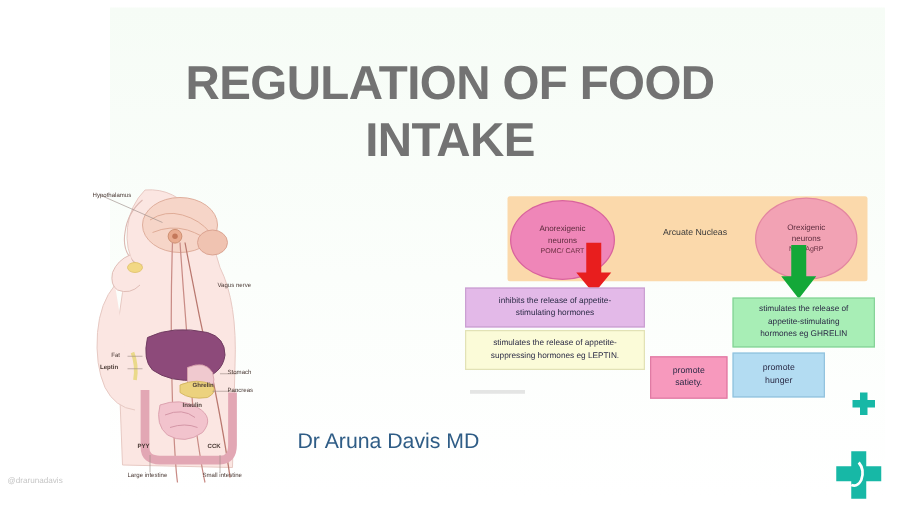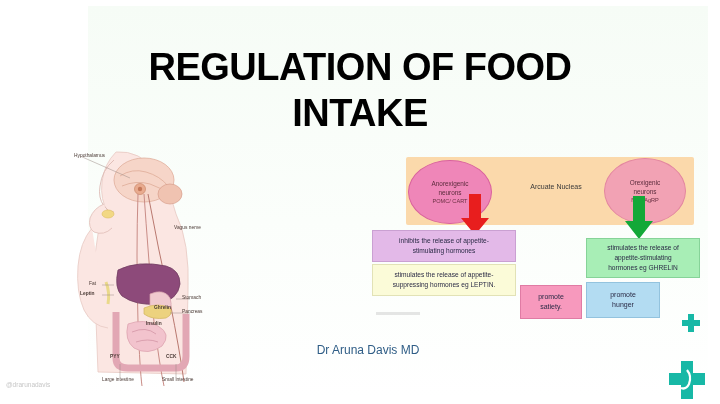--- a/index.html
+++ b/index.html
@@ -6,21 +6,21 @@
   body{width:720px;height:404px;overflow:hidden;
        font-family:"Liberation Sans", sans-serif;}
   #slide{position:relative;width:720px;height:404px;background:#ffffff;overflow:hidden;}
 
   
   .slide-bg{position:absolute;left:88px;top:6px;width:620px;height:392px;
             background:linear-gradient(180deg,#f6fcf6 0%,#fbfefb 55%,#ffffff 100%);}
 
   
   .title{position:absolute;left:100px;top:44px;width:520px;text-align:center;
-         color:#000000;font-weight:bold;font-size:38px;line-height:46px;
+         color:#737373;font-weight:bold;font-size:38px;line-height:46px;
          letter-spacing:-0.5px;}
   .title .l2{display:block;text-align:center;}
 
   
   .anatomy{position:absolute;left:58px;top:142px;width:148px;height:248px;}
   .fig-svg{position:absolute;left:0;top:0;}
   .an-label{position:absolute;font-size:3.6px;color:#4a3a35;white-space:nowrap;
             transform:scale(1.35);transform-origin:left center;}
 
   
@@ -58,22 +58,22 @@
                border:1px solid #e07ba4;display:flex;flex-direction:column;
                align-items:center;justify-content:center;}
   .box-hunger{left:188px;top:130px;width:72px;height:34px;background:#b3dcf2;
               border:1px solid #93c3de;display:flex;flex-direction:column;
               align-items:center;justify-content:center;}
   .box-satiety span,.box-hunger span{font-size:7px;}
   .caption-line{position:absolute;left:-22px;top:160px;width:44px;height:3px;
                 background:#cfcfcf;opacity:.55;}
 
   
-  .author{position:absolute;left:238px;top:343px;width:260px;text-align:center;
-          font-size:12px;color:#2f5d86;}
+  .author{position:absolute;left:238px;top:343px;width:260px;text-align:left;
+          font-size:17px;color:#2f5d86;}
 
   
   .watermark{position:absolute;left:6px;top:381px;font-size:6.5px;color:#c6c6c6;}
   .logo{position:absolute;}
   .logo-small{left:680px;top:312px;}
   .logo-big{left:668px;top:360px;}
 </style>
 </head>
 <body>
 

